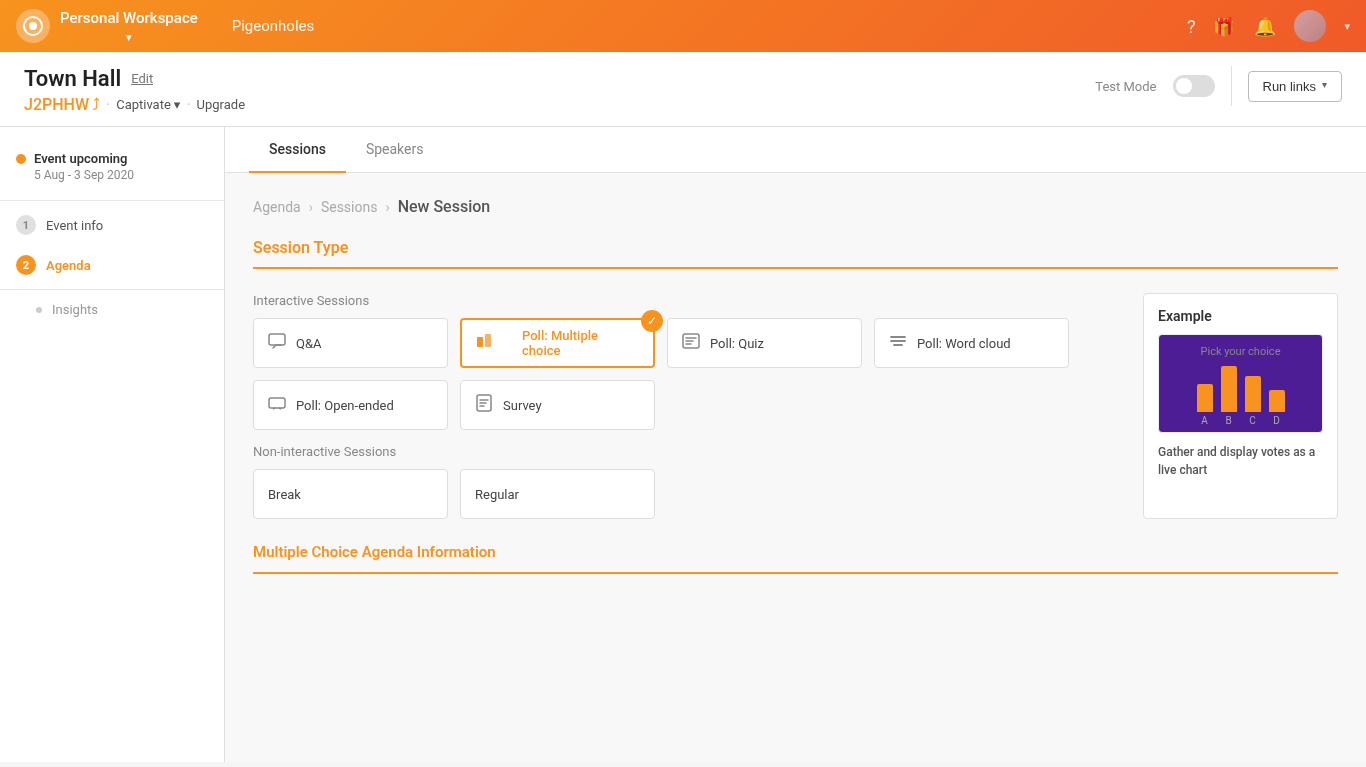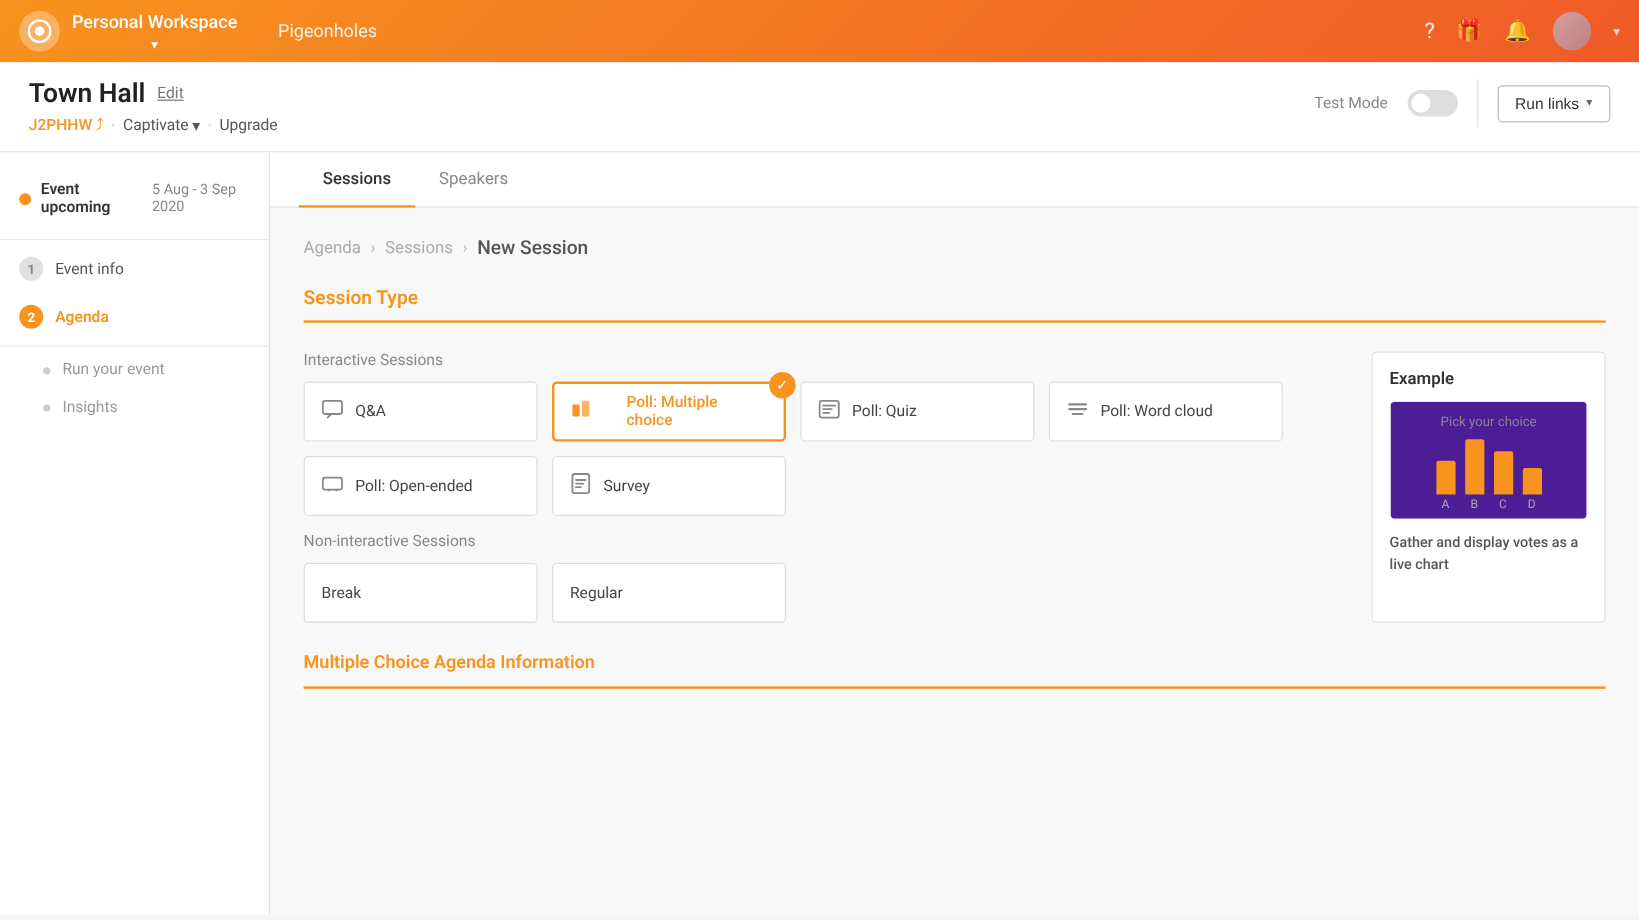--- a/index.html
+++ b/index.html
@@ -46,21 +46,21 @@
       padding: 14px 24px 0 24px;
       border-bottom: 1px solid #e0e0e0;
     }
     .sub-header-top {
       display: flex; align-items: flex-start; justify-content: space-between;
       padding-bottom: 12px;
     }
     .event-title { font-size: 22px; font-weight: 600; color: #222; display: flex; align-items: center; gap: 10px; }
     .edit-link { font-size: 13px; color: #777; text-decoration: underline; cursor: pointer; font-weight: 400; }
     .event-meta { display: flex; align-items: center; gap: 6px; margin-top: 4px; }
-    .event-code { color: #f7931e; font-size: 13px; font-weight: 500; cursor: pointer; display: flex; align-items: center; gap: 3px; }
+    .event-code { color: #f7931e; font-size: 16px; font-weight: 500; cursor: pointer; display: flex; align-items: center; gap: 3px; }
     .meta-dot { color: #ccc; font-size: 16px; }
     .captivate-link { color: #555; font-size: 13px; cursor: pointer; display: flex; align-items: flex-start; gap: 3px; }
     .upgrade-link { color: #555; font-size: 13px; cursor: pointer; }
     .sub-header-actions { display: flex; align-items: center; gap: 16px; }
     .test-mode-label { color: #888; font-size: 13px; }
     .toggle-switch {
       width: 42px; height: 22px; background: #ddd; border-radius: 11px;
       position: relative; cursor: pointer;
     }
     .toggle-switch::after {
@@ -79,21 +79,21 @@
     .main-layout { display: flex; height: calc(767px - 52px - 80px); }
 
     
     .sidebar {
       width: 225px; min-width: 225px; background: white;
       border-right: 1px solid #e0e0e0;
       padding-top: 16px;
     }
     .event-status {
       padding: 8px 16px 14px;
-      display: flex; flex-direction: row; gap: 2px;
+      display: flex; flex-direction: column; gap: 2px;
     }
     .status-dot-label { display: flex; align-items: center; gap: 8px; }
     .status-dot { width: 10px; height: 10px; border-radius: 50%; background: #f7931e; flex-shrink: 0; }
     .status-text { font-size: 13px; font-weight: 600; color: #333; }
     .status-date { font-size: 12px; color: #888; margin-left: 18px; }
     .sidebar-divider { height: 1px; background: #e8e8e8; margin: 4px 0; }
     .sidebar-item {
       display: flex; align-items: center; gap: 10px;
       padding: 10px 16px; cursor: pointer; color: #555; font-size: 13px;
       position: relative;
@@ -272,24 +272,20 @@
     <div class="sidebar-item">
       <div class="sidebar-badge gray">1</div>
       <span>Event info</span>
     </div>
     <div class="sidebar-item active">
       <div class="sidebar-badge orange">2</div>
       <span>Agenda</span>
     </div>
 
     <div class="sidebar-divider"></div>
-    <div class="sidebar-sub-item disabled">
-      <div class="sub-dot"></div>
-      <span>Run your event</span>
-    </div>
     <div class="sidebar-sub-item disabled">
       <div class="sub-dot"></div>
       <span>Insights</span>
     </div>
   </div>
 
   <div class="content-area">
 
     <div class="tabs-bar">
       <div class="tab active">

